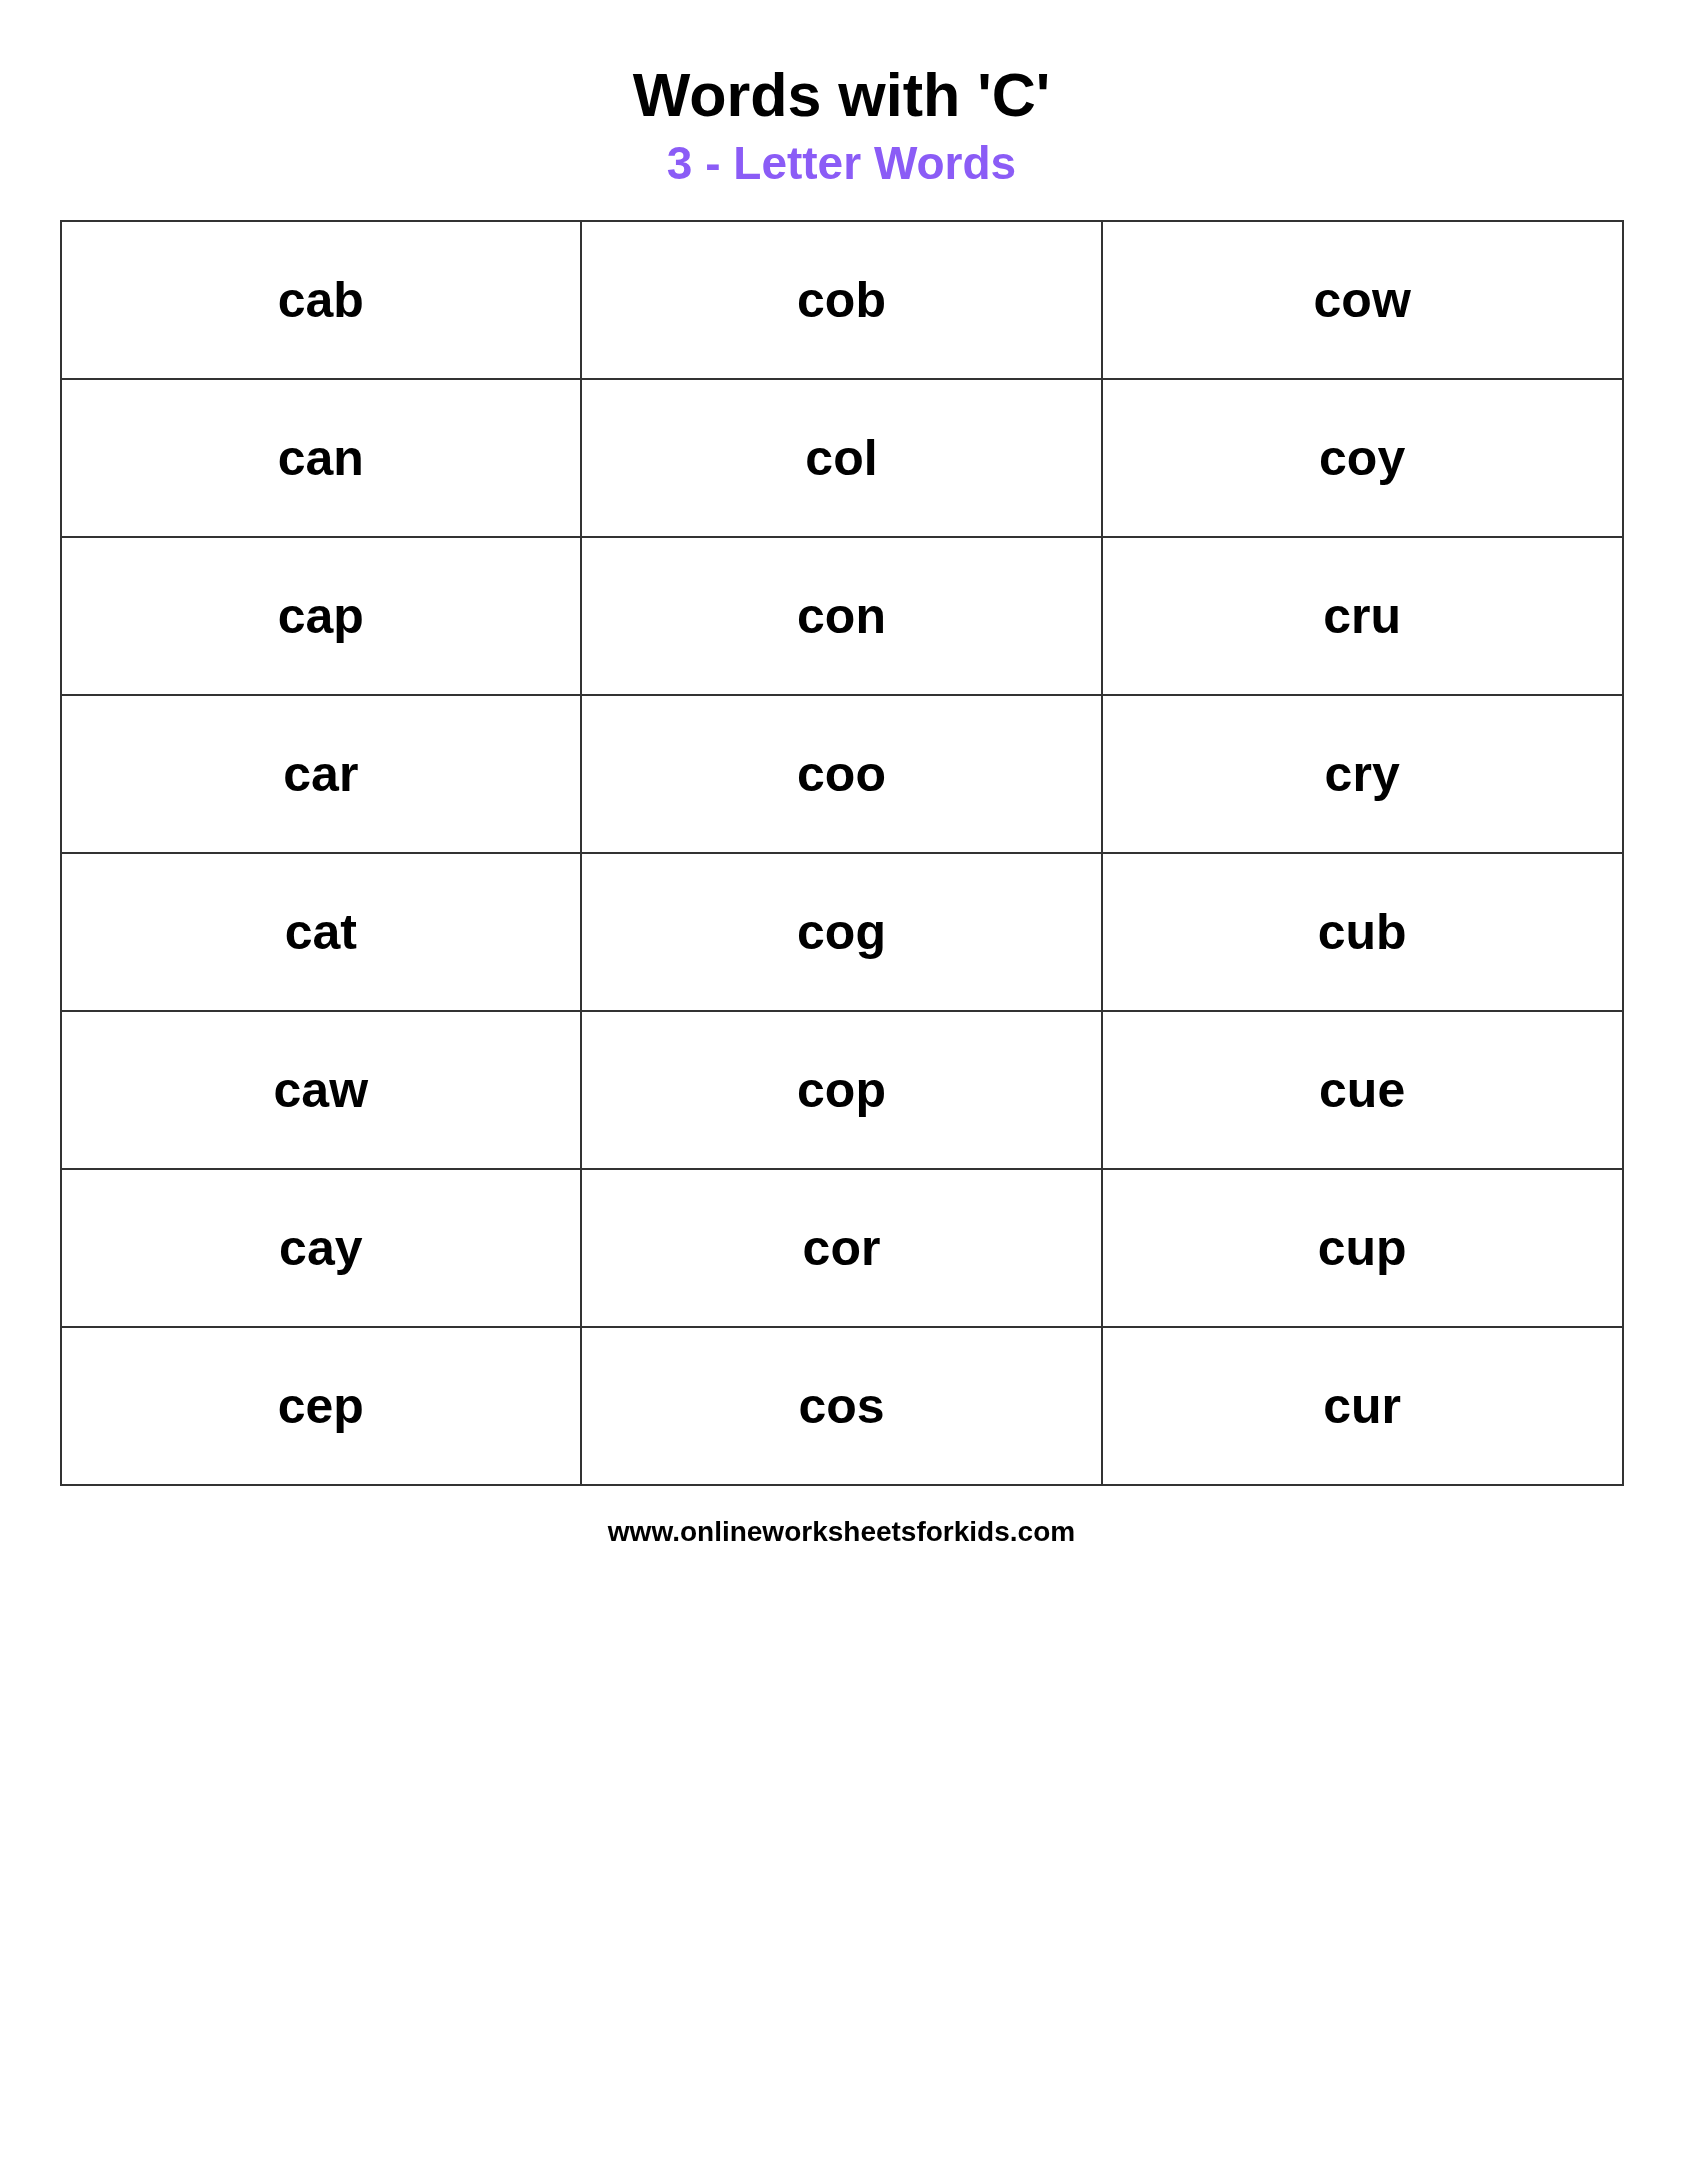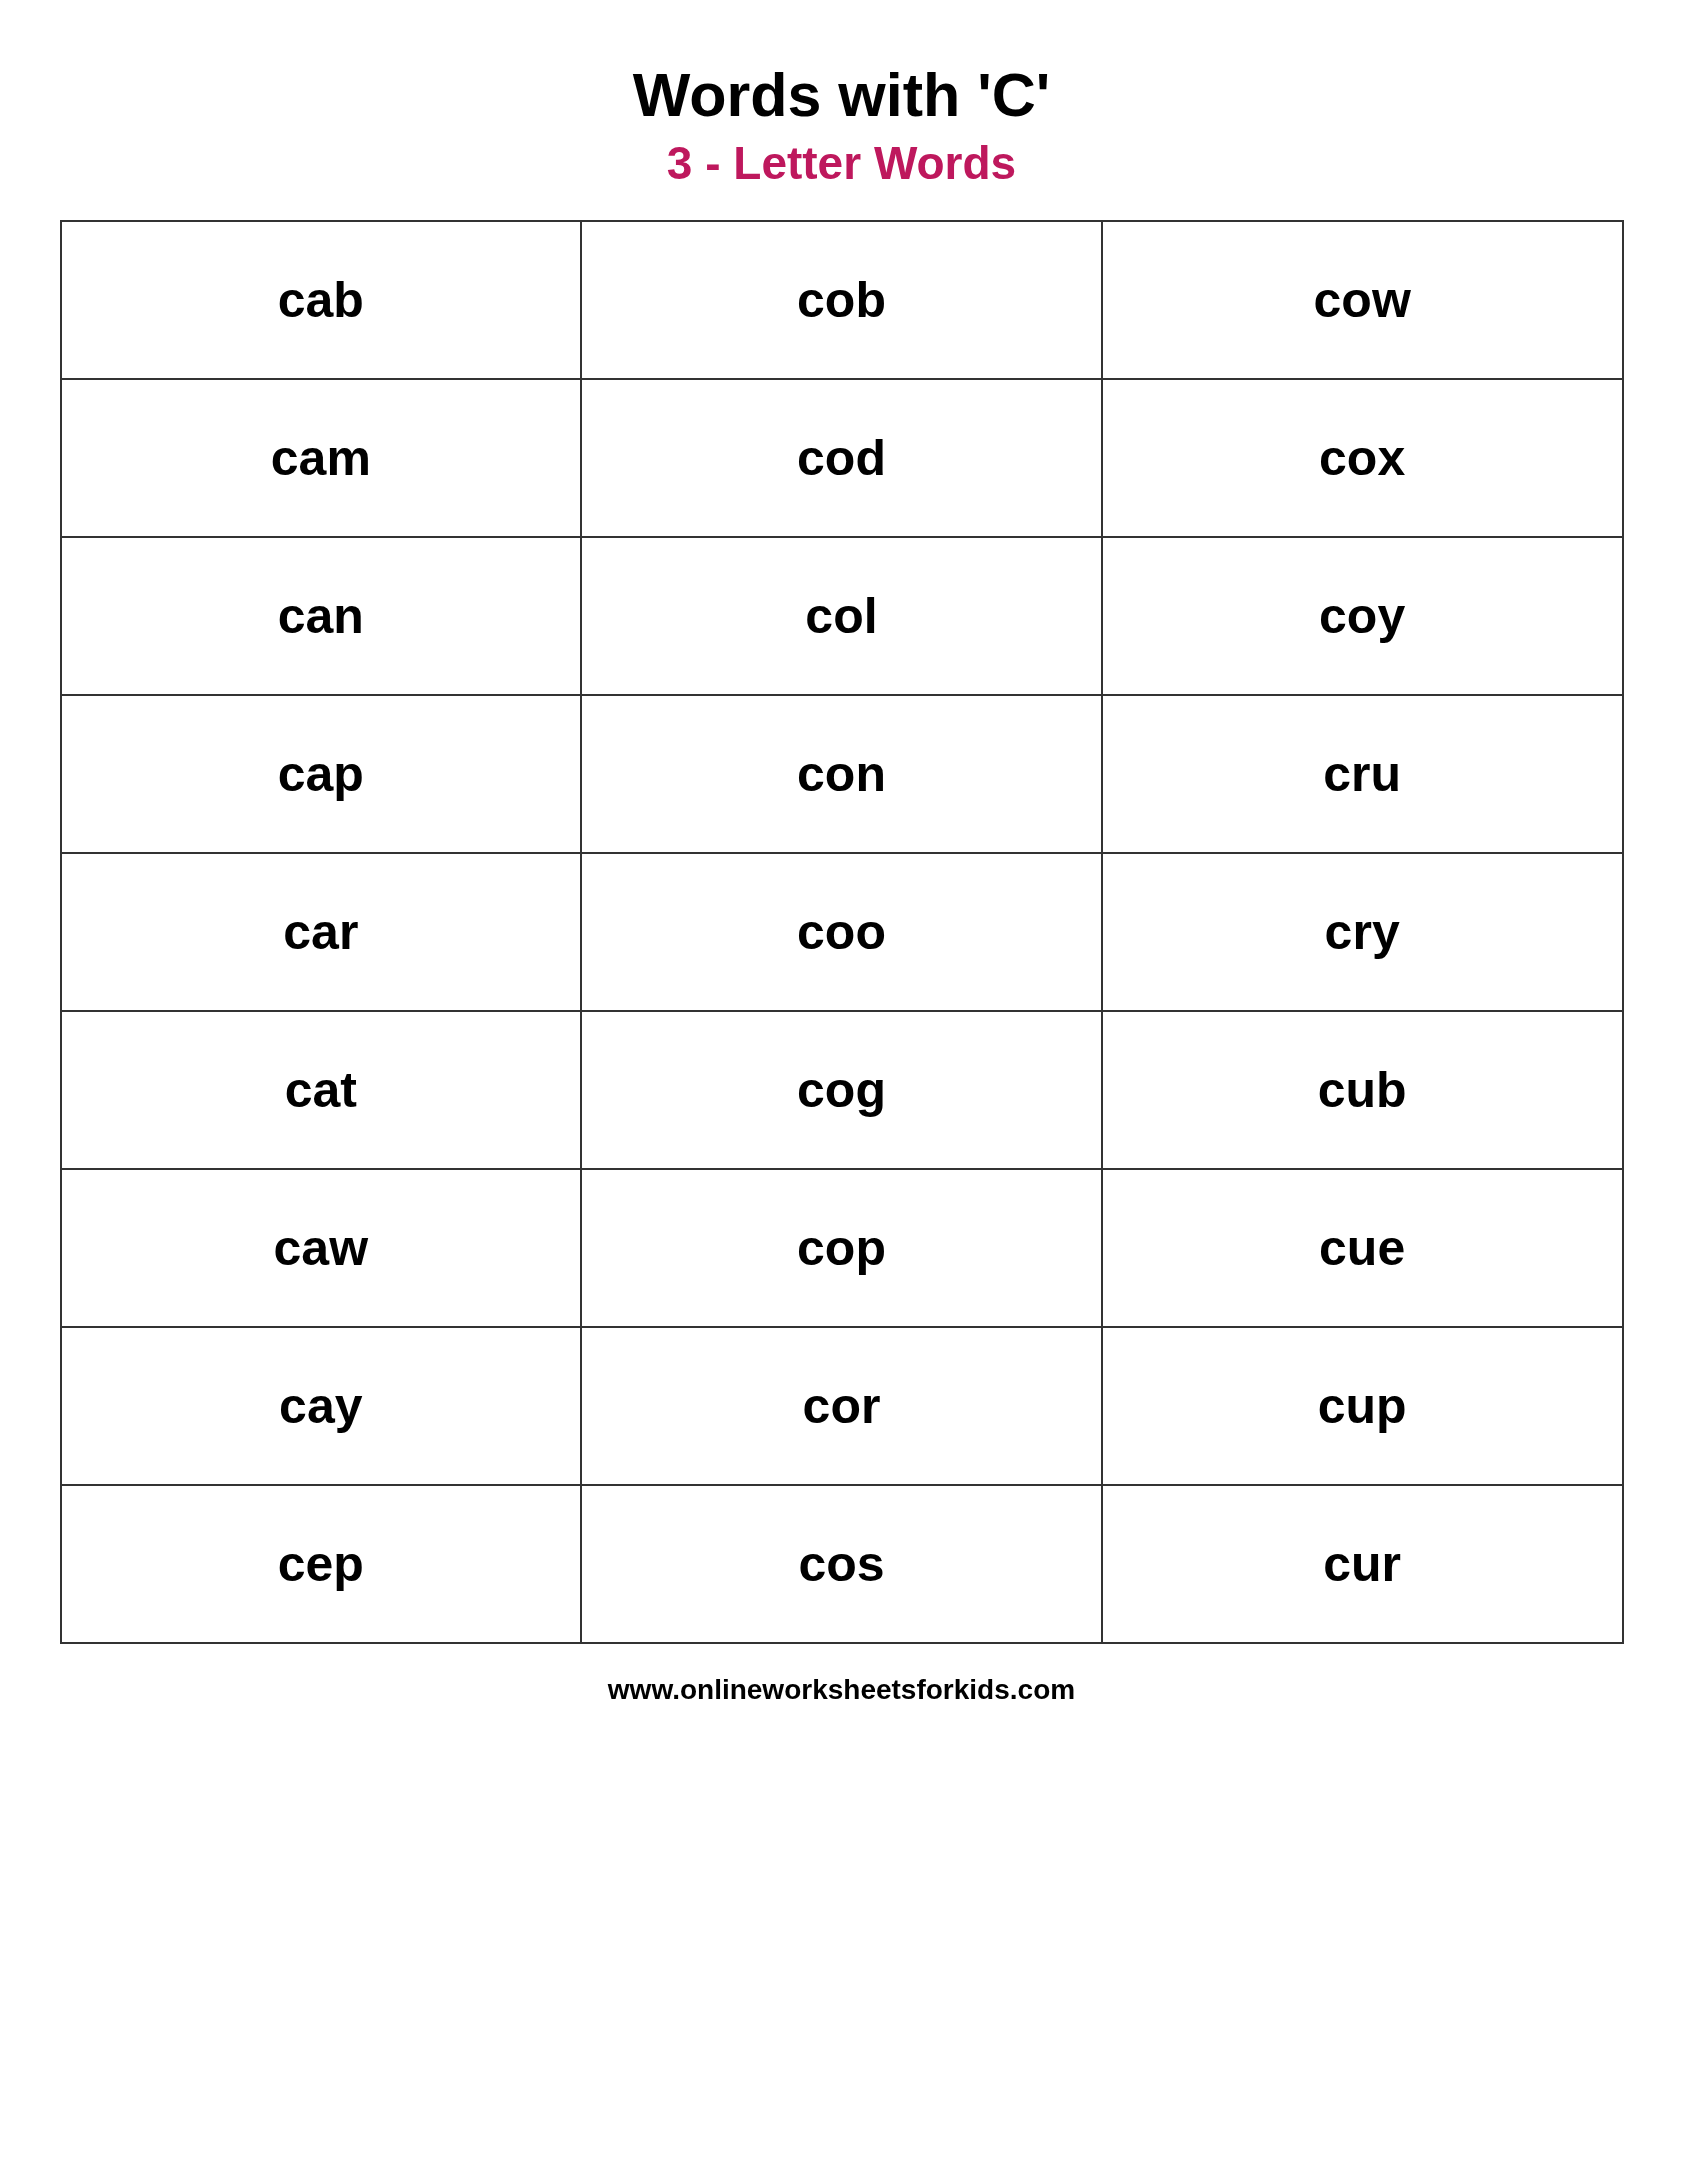--- a/index.html
+++ b/index.html
@@ -25,21 +25,21 @@
       color: #000000;
       text-align: center;
       margin-top: 20px;
       margin-bottom: 6px;
       font-family: Arial Black, Arial, sans-serif;
     }
 
     .page-subtitle {
       font-size: 46px;
       font-weight: 700;
-      color: #be185d;
+      color: #8b5cf6;
       text-align: center;
       margin-bottom: 30px;
       font-family: Arial, sans-serif;
     }
 
     .word-table {
       border-collapse: collapse;
       width: 100%;
       max-width: 1564px;
       border: 2.5px solid #000;
@@ -95,25 +95,20 @@
 
 <div class="table-wrapper">
   <table class="word-table">
     <tbody id="table-body">
     <tr>
           <td>cab</td>
           <td>cob</td>
           <td>cow</td>
         </tr>
         <tr>
-          <td>cam</td>
-          <td>cod</td>
-          <td>cox</td>
-        </tr>
-        <tr>
           <td>can</td>
           <td>col</td>
           <td>coy</td>
         </tr>
         <tr>
           <td>cap</td>
           <td>con</td>
           <td>cru</td>
         </tr>
         <tr>

